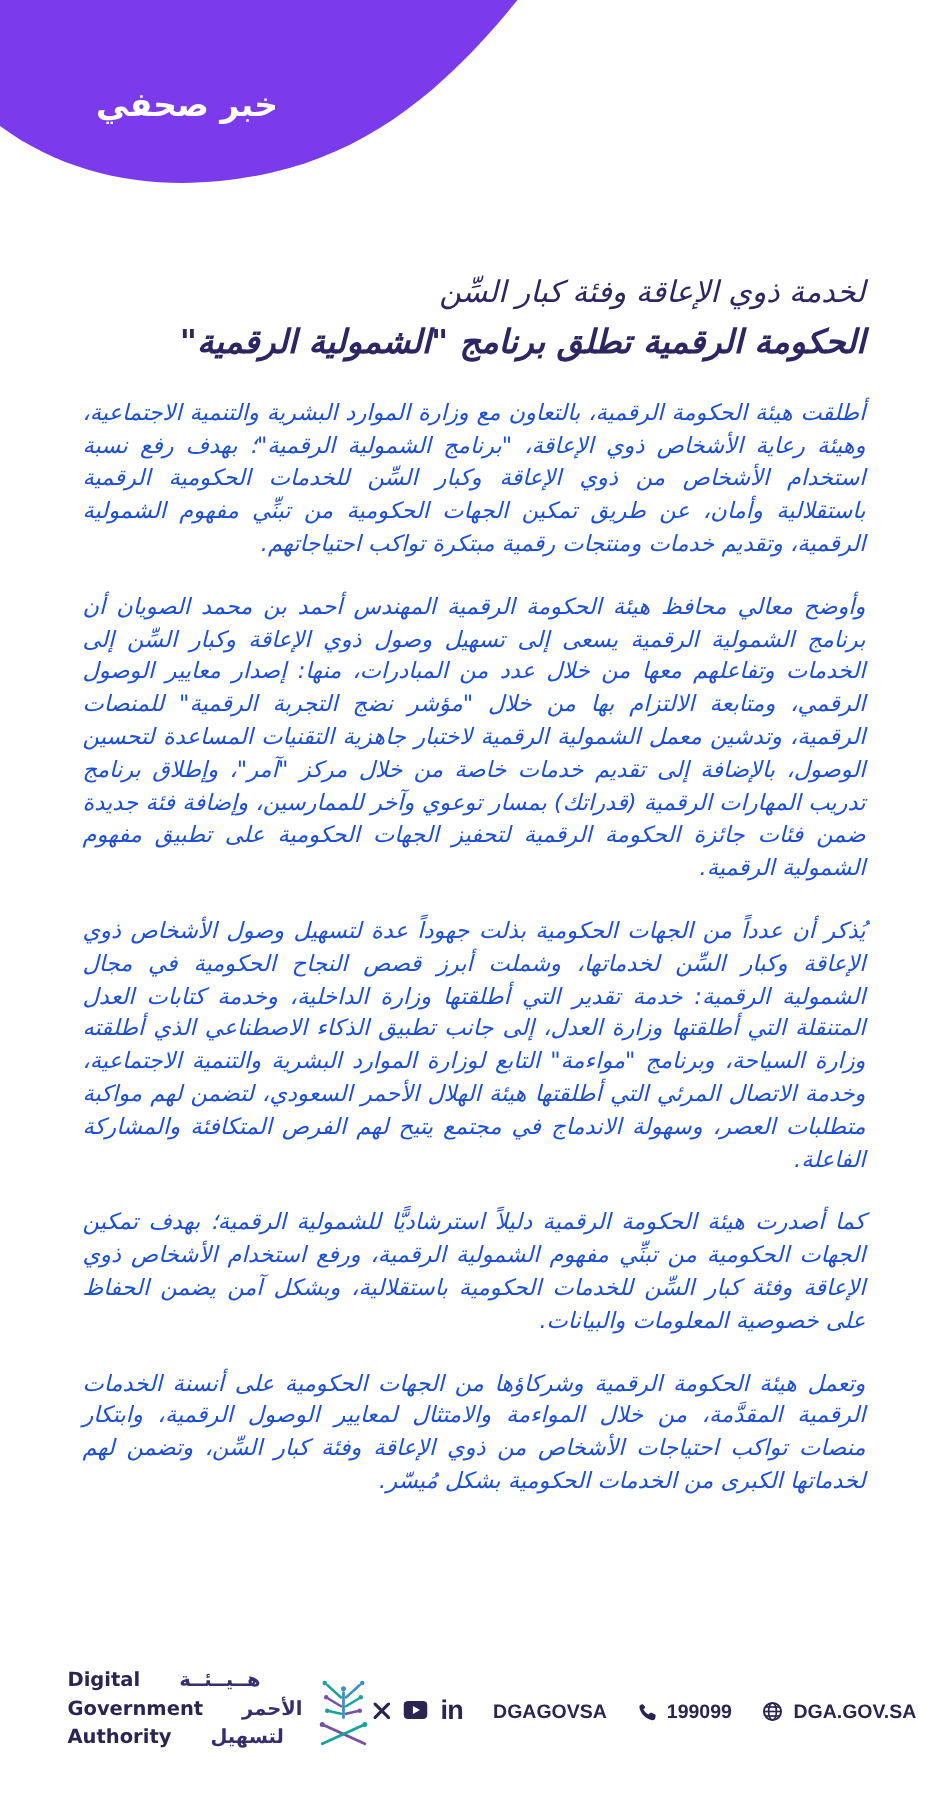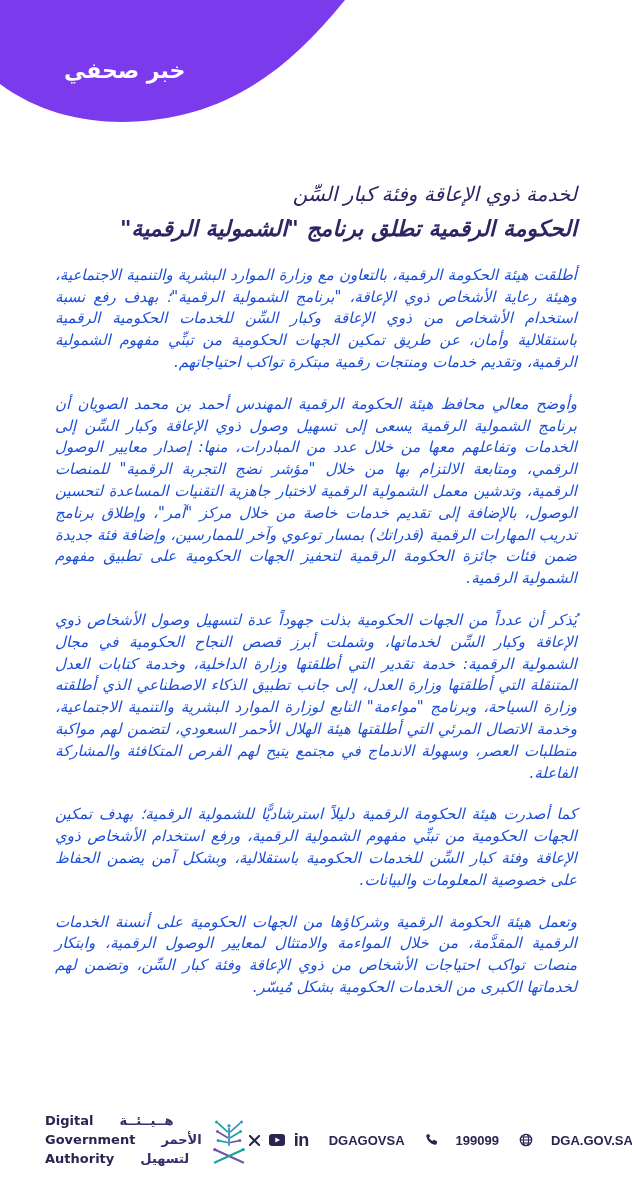--- a/index.html
+++ b/index.html
@@ -52,21 +52,21 @@
     line-height:18px;
   }
   .logo-en { font-size:13px; font-weight:bold; color:#2a2550; }
   .logo-ar { font-size:13px; font-weight:bold; color:#352e6b; direction:rtl;margin-left:20px; }
   .contact {
     display:flex; align-items:center; gap:9px;
     color:#2a2550;
     font-family:"Liberation Sans","DejaVu Sans",sans-serif;
     font-size:13px; font-weight:bold;
   }
-  .contact .grp { display:flex; align-items:flex-start; gap:18px; }
+  .contact .grp { display:flex; align-items:flex-end; gap:7px; }
   .linkedin-glyph { font-size:18px; font-weight:bold; letter-spacing:-0.5px; }
   .icon { display:block; }
   .spacer-sm { width:2px; }
 </style>
 </head>
 <body>
 
 <svg class="header-blob" width="360" height="140" viewBox="0 0 360 140" aria-hidden="true">
   <path d="M0 0 H345 C298 58 252 95 193 112 C132 129 58 127 0 84 Z" fill="#7c3aed"></path>
 </svg>

